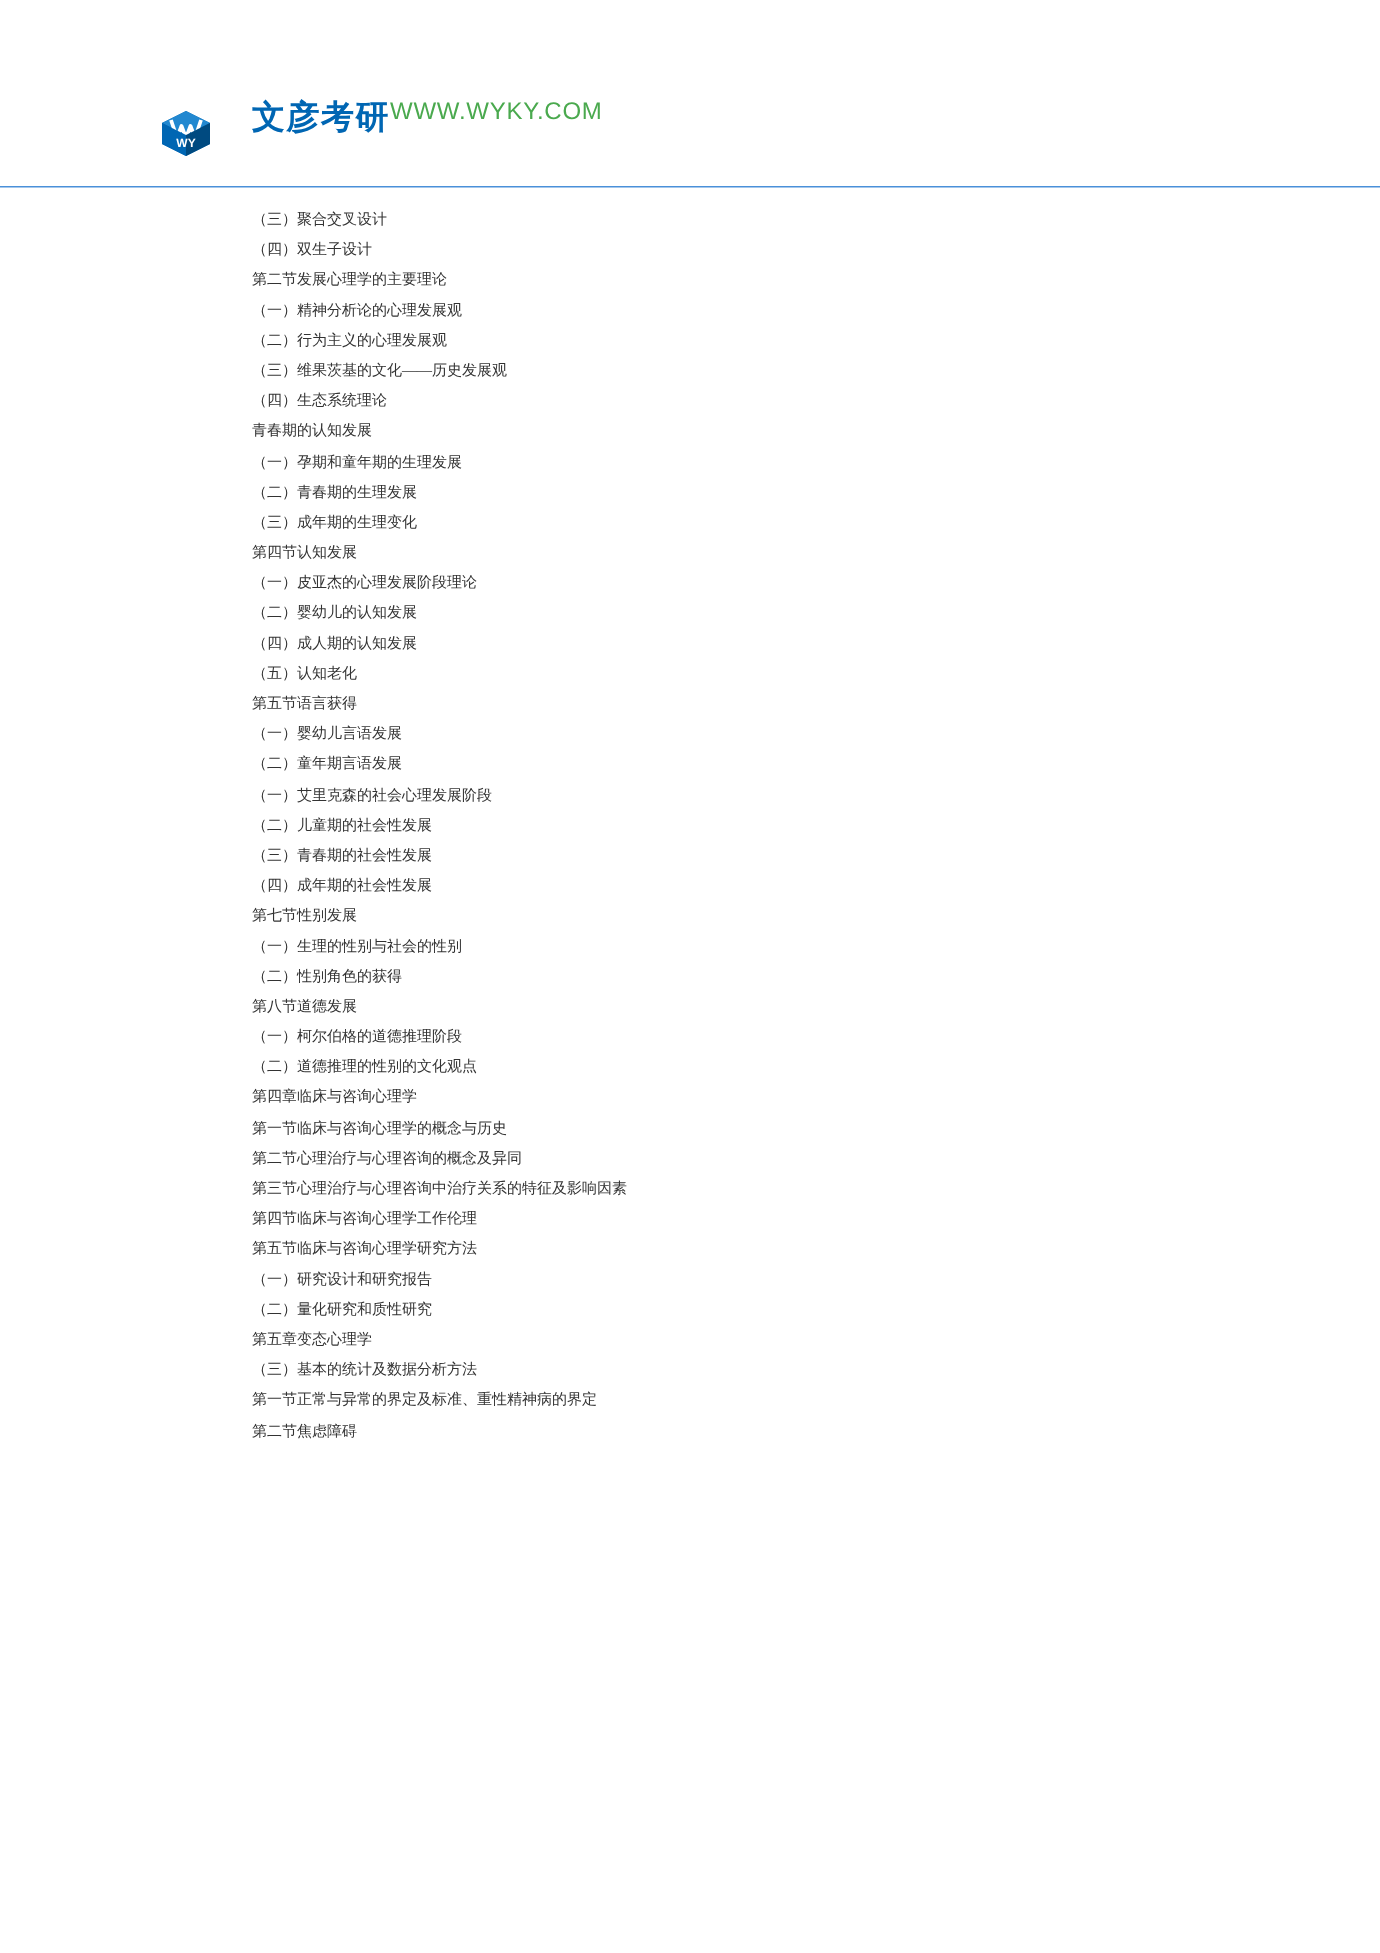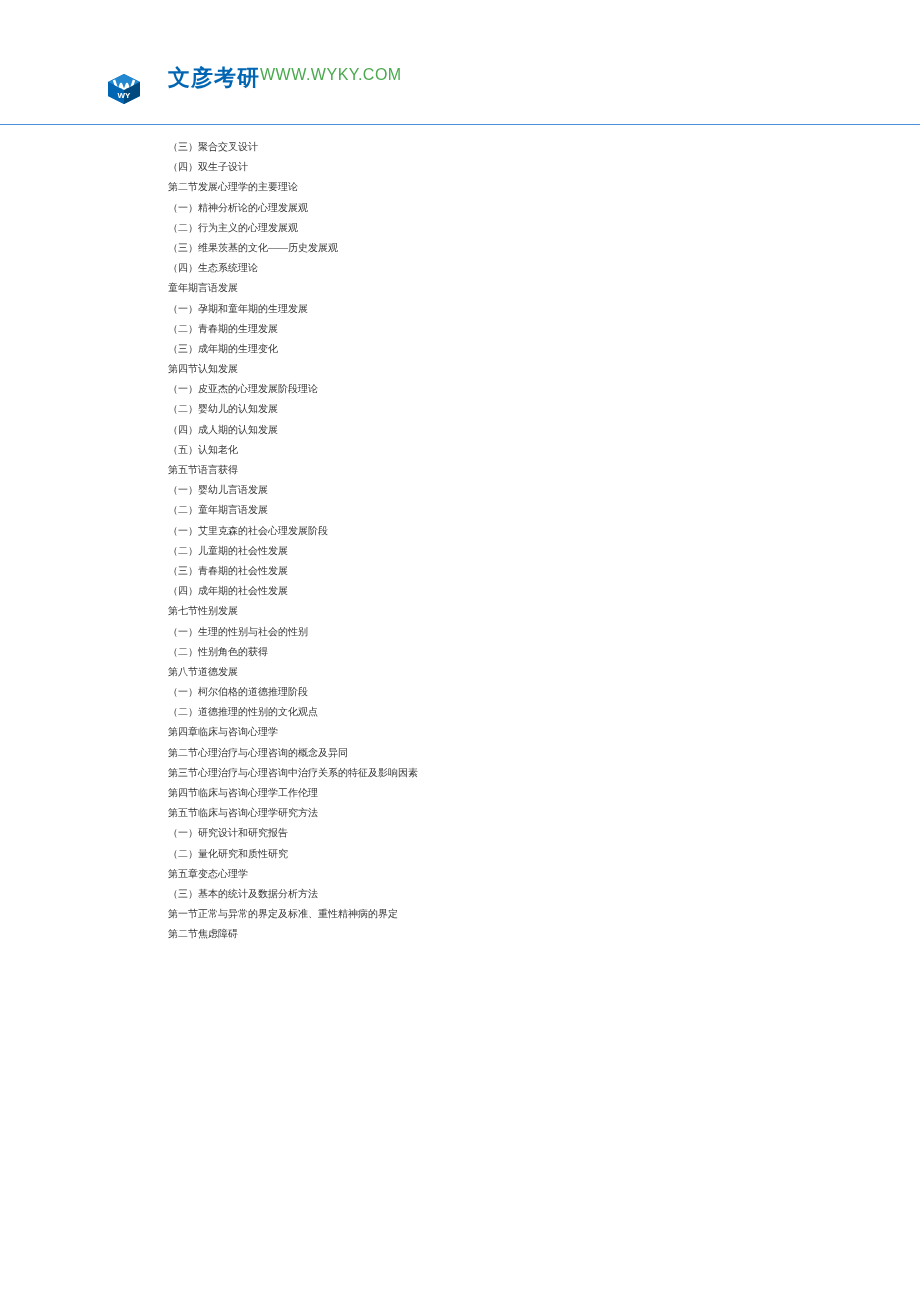--- a/index.html
+++ b/index.html
@@ -78,21 +78,21 @@
 </div>
 
 <div class="content">
   <div class="line">（三）聚合交叉设计</div>
   <div class="line">（四）双生子设计</div>
   <div class="line">第二节发展心理学的主要理论</div>
   <div class="line">（一）精神分析论的心理发展观</div>
   <div class="line">（二）行为主义的心理发展观</div>
   <div class="line">（三）维果茨基的文化——历史发展观</div>
   <div class="line">（四）生态系统理论</div>
-  <div class="line">童年期言语发展</div>
+  <div class="line">青春期的认知发展</div>
   <div class="line">（一）孕期和童年期的生理发展</div>
   <div class="line">（二）青春期的生理发展</div>
   <div class="line">（三）成年期的生理变化</div>
   <div class="line">第四节认知发展</div>
   <div class="line">（一）皮亚杰的心理发展阶段理论</div>
   <div class="line">（二）婴幼儿的认知发展</div>
   <div class="line">（四）成人期的认知发展</div>
   <div class="line">（五）认知老化</div>
   <div class="line">第五节语言获得</div>
   <div class="line">（一）婴幼儿言语发展</div>
@@ -101,20 +101,21 @@
   <div class="line">（二）儿童期的社会性发展</div>
   <div class="line">（三）青春期的社会性发展</div>
   <div class="line">（四）成年期的社会性发展</div>
   <div class="line">第七节性别发展</div>
   <div class="line">（一）生理的性别与社会的性别</div>
   <div class="line">（二）性别角色的获得</div>
   <div class="line">第八节道德发展</div>
   <div class="line">（一）柯尔伯格的道德推理阶段</div>
   <div class="line">（二）道德推理的性别的文化观点</div>
   <div class="line">第四章临床与咨询心理学</div>
+  <div class="line">第一节临床与咨询心理学的概念与历史</div>
   <div class="line">第二节心理治疗与心理咨询的概念及异同</div>
   <div class="line">第三节心理治疗与心理咨询中治疗关系的特征及影响因素</div>
   <div class="line">第四节临床与咨询心理学工作伦理</div>
   <div class="line">第五节临床与咨询心理学研究方法</div>
   <div class="line">（一）研究设计和研究报告</div>
   <div class="line">（二）量化研究和质性研究</div>
   <div class="line">第五章变态心理学</div>
   <div class="line">（三）基本的统计及数据分析方法</div>
   <div class="line">第一节正常与异常的界定及标准、重性精神病的界定</div>
   <div class="line">第二节焦虑障碍</div>

